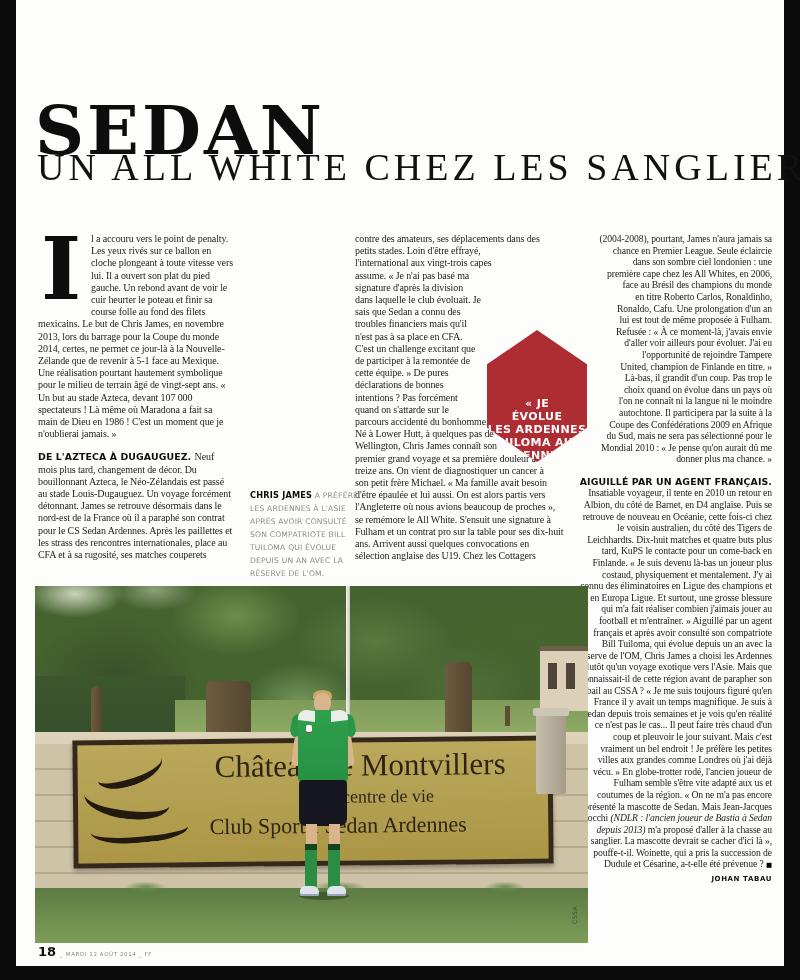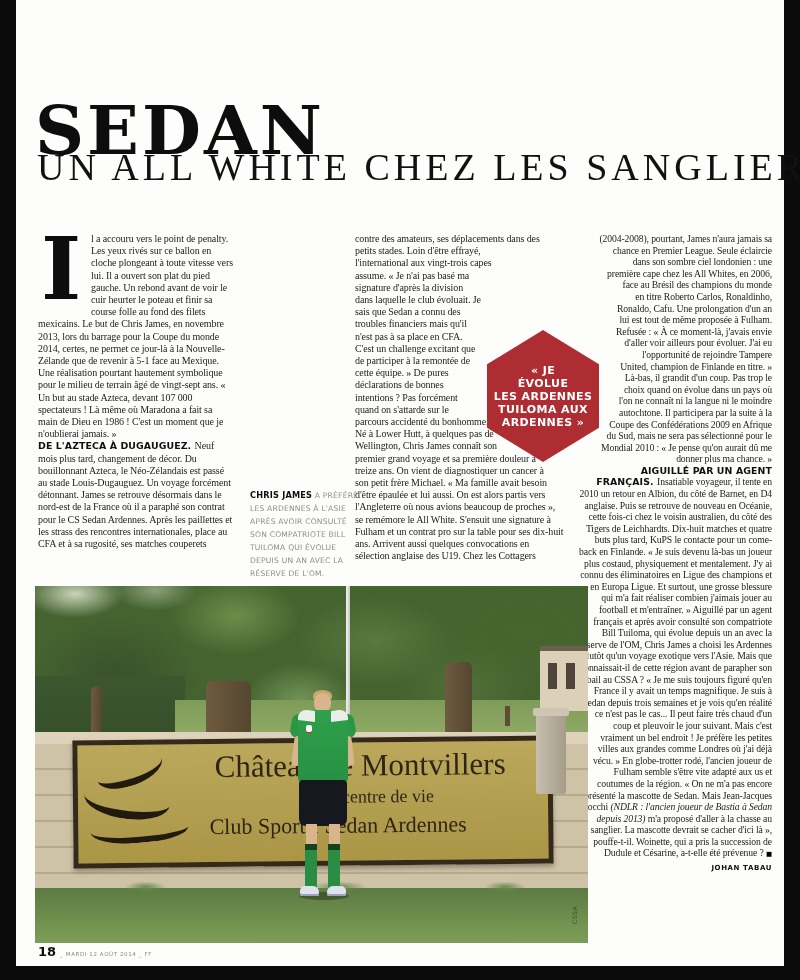--- a/index.html
+++ b/index.html
@@ -20,31 +20,31 @@
   .subheadline{position:absolute;left:21px;top:148px;font-family:"Liberation Serif",serif;font-size:38px;line-height:1;letter-spacing:4px;color:#111;white-space:nowrap;}
   .lede{position:absolute;left:22px;top:188px;width:580px;font-family:"DejaVu Serif",serif;font-size:17.5px;line-height:1.22;color:#2d2d2d;}
 
   
   .article{position:absolute;left:22px;top:233px;width:734px;}
   .acol{position:absolute;top:0;overflow:hidden;font-size:10px;line-height:12.2px;letter-spacing:-0.12px;color:#1c1c1c;text-align:left;}
   #col1{left:0;width:196px;height:352px;}
   #col2{left:317px;width:210px;height:352px;}
   #col3{left:540px;width:194px;height:722px;font-size:9.7px;line-height:11.6px;text-align:right;}
   .apara{margin:0;}
-  .apara.gap{}
+  .apara.gap{margin-top:11px;}
   .run-head{font-family:"DejaVu Sans",sans-serif;font-weight:bold;font-size:9.4px;letter-spacing:0.1px;color:#101010;}
   .run-italic{font-style:italic;}
   .run-square{font-family:"DejaVu Sans",sans-serif;font-size:6.5px;color:#000;}
   .run-byline{font-family:"DejaVu Sans",sans-serif;font-weight:bold;font-size:7px;letter-spacing:0.6px;color:#111;}
   .dropcap{float:left;width:46px;height:72px;margin:3px 7px 0 0;font-family:"DejaVu Serif",serif;font-weight:bold;font-size:86px;line-height:66px;color:#0d0d0d;text-align:center;}
   .cutout-right{float:right;width:84px;height:138px;margin-top:95px;shape-outside:polygon(100% 0,7% 25%,7% 75%,100% 100%);shape-margin:5px;}
   .cutout-left{float:left;width:34px;height:138px;margin-top:95px;shape-outside:polygon(0 0,85% 25%,85% 75%,0 100%);shape-margin:5px;}
 
   
-  .pullquote{position:absolute;left:471px;top:330px;width:112px;height:132px;background:#ad2d33;clip-path:polygon(50% 0,100% 26%,100% 74%,50% 100%,0 74%,0 26%);display:flex;flex-direction:column;align-items:center;justify-content:center;z-index:4;}
+  .pullquote{position:absolute;left:471px;top:330px;width:100px;height:132px;background:#ad2d33;clip-path:polygon(50% 0,100% 26%,100% 74%,50% 100%,0 74%,0 26%);display:flex;flex-direction:column;align-items:center;justify-content:flex-end;z-index:4;}
   .pq-line{font-family:"DejaVu Sans",sans-serif;font-weight:bold;font-size:11px;line-height:13px;letter-spacing:0.4px;color:#fff;text-align:center;}
 
   
   .caption{position:absolute;left:234px;top:489px;width:114px;font-family:"DejaVu Sans",sans-serif;font-size:7.6px;line-height:13px;letter-spacing:0.2px;color:#8d8d8d;text-transform:uppercase;}
   .caption .cap-lead{color:#0e0e0e;font-weight:bold;font-size:8.2px;}
 
   
   .photo{position:absolute;left:19px;top:586px;width:553px;height:357px;overflow:hidden;background:#44632f;}
   .trees{position:absolute;left:0;top:0;width:100%;height:175px;background:
     radial-gradient(70px 34px at 40px 8px, rgba(225,232,210,.85), transparent 70%),

